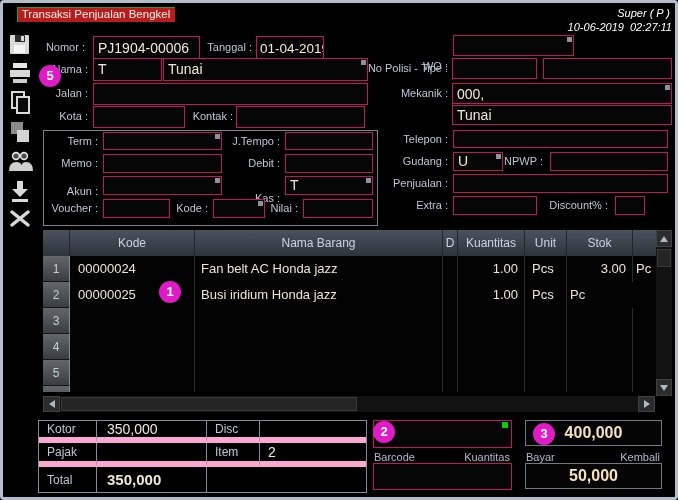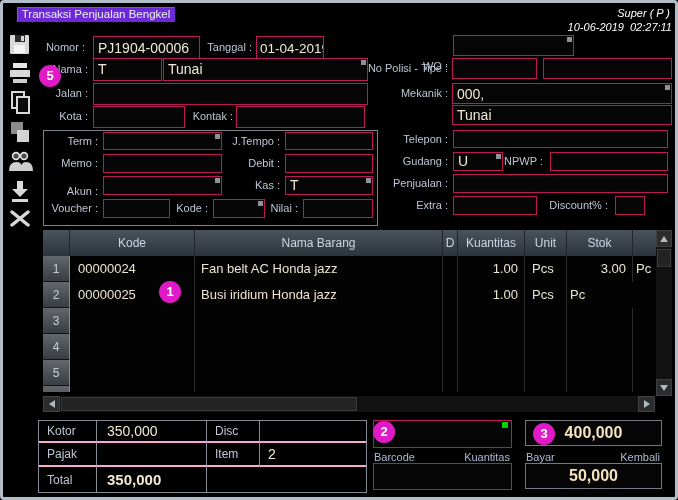--- a/index.html
+++ b/index.html
@@ -4,21 +4,21 @@
 <style>
   html,body{margin:0;padding:0;background:#000;width:678px;height:500px;overflow:hidden;
     font-family:"Liberation Sans",sans-serif;}
   .abs{position:absolute;}
   #win{position:relative;width:678px;height:500px;background:#000;box-sizing:border-box;}
   .frame{position:absolute;inset:0;border:3px solid #b2bfca;border-radius:4px;pointer-events:none;z-index:50;}
   .lbl{position:absolute;color:#bcc6d4;font-size:11px;white-space:pre;text-align:right;}
   .inp{position:absolute;background:#060606;border:1px solid #be185d;color:#efe8d4;
        font-size:13px;box-sizing:border-box;padding:2px 0 0 4px;white-space:pre;overflow:hidden;}
   .corner{position:absolute;top:1px;right:1px;width:5px;height:5px;background:#8d9399;}
-  .titlebox{position:absolute;left:17px;top:7px;width:158px;height:15px;background:#6d28d9;
+  .titlebox{position:absolute;left:17px;top:7px;width:158px;height:15px;background:#b91c1c;
        color:#eaf5ea;font-size:11.5px;text-align:center;line-height:15px;
        box-shadow:inset 1px 1px 0 #2f9b2f;}
   .userline{position:absolute;right:8px;top:7px;color:#fff;font-size:11px;font-style:italic;white-space:pre;}
   .dateline{position:absolute;right:6px;top:21px;color:#fff;font-size:11px;font-style:italic;white-space:pre;}
   .groupbox{position:absolute;border:1px solid #7d848b;box-sizing:border-box;background:#000;}
   
   #grid{position:absolute;left:43px;top:230px;width:613px;height:162px;background:#030303;overflow:hidden;}
   .trow{display:flex;height:26px;}
   .c{box-sizing:border-box;height:26px;line-height:26px;overflow:hidden;white-space:pre;}
   .hc{background:linear-gradient(180deg,#4a525b 0%,#2c343c 100%);color:#ccd6e0;font-size:12px;
@@ -35,21 +35,21 @@
   .sbtn{position:absolute;background:#2c2c2c;border:1px solid #414141;box-sizing:border-box;
         display:flex;align-items:center;justify-content:center;}
   .thumb{position:absolute;background:#242424;border:1px solid #3a3a3a;box-sizing:border-box;}
   .tri-up{width:0;height:0;border-left:4px solid transparent;border-right:4px solid transparent;border-bottom:6px solid #aeb9c2;}
   .tri-down{width:0;height:0;border-left:4px solid transparent;border-right:4px solid transparent;border-top:6px solid #aeb9c2;}
   .tri-left{width:0;height:0;border-top:4px solid transparent;border-bottom:4px solid transparent;border-right:6px solid #aeb9c2;}
   .tri-right{width:0;height:0;border-top:4px solid transparent;border-bottom:4px solid transparent;border-left:6px solid #aeb9c2;}
   
   #summary{position:absolute;left:38px;top:420px;width:329px;height:73px;border:1px solid #868c93;
      box-sizing:border-box;display:grid;grid-template-columns:58px 110px 53px 1fr;grid-template-rows:22px 24px 1fr;}
-  #summary > div{border-right:1px solid #868c93;border-bottom:2px solid #f9a8d4;
+  #summary > div{border-right:1px solid #868c93;border-bottom:6px solid #f9a8d4;
      box-sizing:border-box;display:flex;align-items:center;overflow:hidden;white-space:pre;}
   #summary > .lc{color:#bcc6d4;font-size:12px;padding-left:8px;}
   #summary > .vc{color:#f0e8d2;font-size:14px;padding-left:10px;}
   #summary > .noR{border-right:none;}
   #summary > .noB{border-bottom:none;}
   .paylbl{position:absolute;color:#b0b9d2;font-size:11px;white-space:pre;}
   .payinp{position:absolute;background:#050505;border:1px solid #75797f;box-sizing:border-box;
      color:#f5e3bc;font-weight:bold;font-size:16px;display:flex;align-items:center;justify-content:center;white-space:pre;}
   .badge{position:absolute;width:22px;height:22px;border-radius:50%;background:#e01ac6;color:#fff;
      font-size:13px;font-weight:bold;text-align:center;line-height:22px;z-index:40;}
@@ -140,21 +140,21 @@
   <div class="lbl" style="right:580px;top:135px;">Term :</div>
   <div class="inp" style="left:103px;top:132px;width:119px;height:18px;padding-top:1px;"><span></span><span class="corner"></span></div>
   <div class="lbl" style="right:398px;top:135px;">J.Tempo :</div>
   <div class="inp" style="left:285px;top:132px;width:88px;height:18px;padding-top:1px;"></div>
   <div class="lbl" style="right:580px;top:157px;">Memo :</div>
   <div class="inp" style="left:103px;top:154px;width:119px;height:19px;padding-top:1px;"></div>
   <div class="lbl" style="right:398px;top:157px;">Debit :</div>
   <div class="inp" style="left:285px;top:154px;width:88px;height:19px;padding-top:1px;"></div>
   <div class="lbl" style="right:580px;top:185px;">Akun :</div>
   <div class="inp" style="left:103px;top:176px;width:119px;height:19px;padding-top:1px;"><span></span><span class="corner"></span></div>
-  <div class="lbl" style="right:398px;top:179px;padding-left:20px;">Kas :</div>
+  <div class="lbl" style="right:398px;top:192px;padding-left:20px;">Kas :</div>
   <div class="inp" style="left:285px;top:176px;width:88px;height:19px;font-size:14px;padding-top:0;"><span>T</span><span class="corner"></span></div>
   <div class="lbl" style="right:580px;top:202px;">Voucher :</div>
   <div class="inp" style="left:103px;top:199px;width:67px;height:19px;padding-top:1px;"></div>
   <div class="lbl" style="right:470px;top:202px;">Kode :</div>
   <div class="inp" style="left:213px;top:199px;width:52px;height:19px;padding-top:1px;"><span></span><span class="corner"></span></div>
   <div class="lbl" style="right:380px;top:202px;">Nilai :</div>
   <div class="inp" style="left:303px;top:199px;width:70px;height:19px;padding-top:1px;"></div>
 
   <div class="lbl" style="right:230px;top:133px;">Telepon :</div>
   <div class="inp" style="left:453px;top:130px;width:215px;height:18px;padding-top:1px;"></div>

